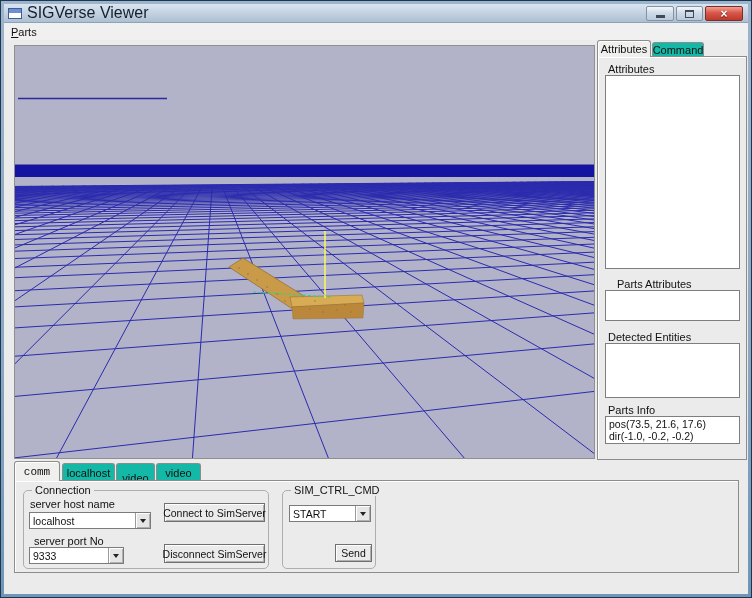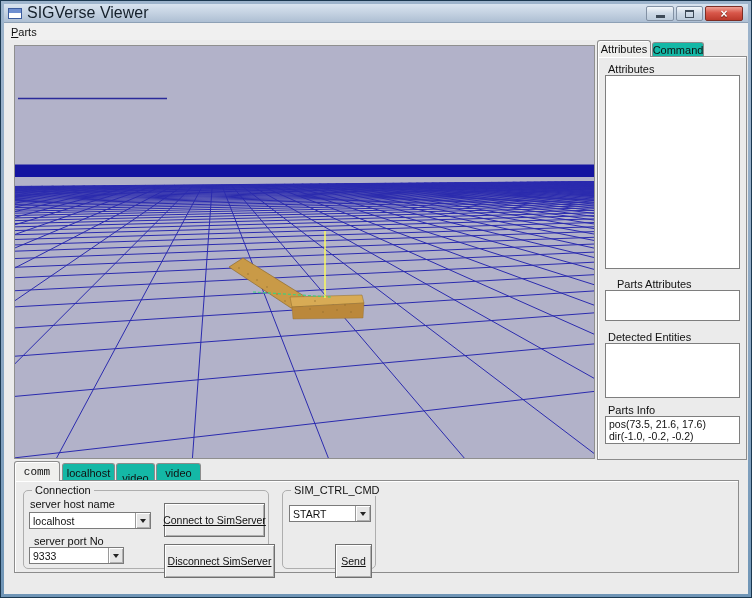--- a/index.html
+++ b/index.html
@@ -51,21 +51,21 @@
   .textdisplay{position:absolute;background:#fff;border:1px solid #7e7e7e;font-size:10.5px;line-height:12px;padding:1px 3px;color:#111;}
 
   
   .groupbox{position:absolute;border:1px solid #aeaeae;border-radius:5px;}
   .grouplabel{position:absolute;top:-7px;left:8px;background:#ebebeb;padding:0 3px;font-size:11px;color:#111;white-space:nowrap;}
 
   
   .btn{position:absolute;background:#ebebeb;border:1px solid #707070;
     box-shadow:inset 1px 1px 0 #fff,inset -1px -1px 0 #b0b0b0;
     font-family:"Liberation Sans",sans-serif;font-size:10.5px;color:#111;
-    display:flex;align-items:center;justify-content:center;white-space:nowrap;padding:16px;text-decoration:underline;}
+    display:flex;align-items:center;justify-content:center;white-space:nowrap;padding:8px;}
   .combo{position:absolute;background:#fff;border:1px solid #7b7b7b;display:flex;}
   .combo-text{flex:1;font-size:10.5px;color:#111;padding:2px 3px 0 3px;overflow:hidden;white-space:nowrap;}
   .combo-btn{width:15px;background:#e6e6e6;border-left:1px solid #9a9a9a;
     box-shadow:inset 1px 1px 0 #fff,inset -1px -1px 0 #b0b0b0;
     display:flex;align-items:center;justify-content:center;}
   .arrow-down{width:0;height:0;border-left:3px solid transparent;border-right:3px solid transparent;border-top:4px solid #222;}
 
   
   .statusbar{position:absolute;left:0;top:571px;width:744px;height:19px;background:#ebebeb;
     border-top:1px solid #9d9d9d;box-shadow:inset 0 1px 0 #fff;
@@ -316,21 +316,21 @@
               </span>
           </div>
           <span class="lbl" style="left:10px;top:44px;">server port No</span>
           <div class="combo" style="left:5px;top:56px;width:95px;height:17px;gap:36px;">
             <span class="combo-text">9333</span>
             <span class="combo-btn">
                 <span class="arrow-down"></span>
               </span>
           </div>
           <div class="btn" style="left:140px;top:12px;width:101px;height:19px;">Connect to SimServer</div>
-          <div class="btn" style="left:140px;top:53px;width:111px;height:19px;">Disconnect SimServer</div>
+          <div class="btn" style="left:140px;top:53px;width:101px;height:19px;">Disconnect SimServer</div>
         </div>
 
         <div class="groupbox" style="left:267px;top:9px;width:94px;height:79px;">
           <span class="grouplabel">SIM_CTRL_CMD</span>
           <div class="combo" style="left:6px;top:14px;width:82px;height:17px;">
             <span class="combo-text">START</span>
             <span class="combo-btn">
                 <span class="arrow-down"></span>
               </span>
           </div>

